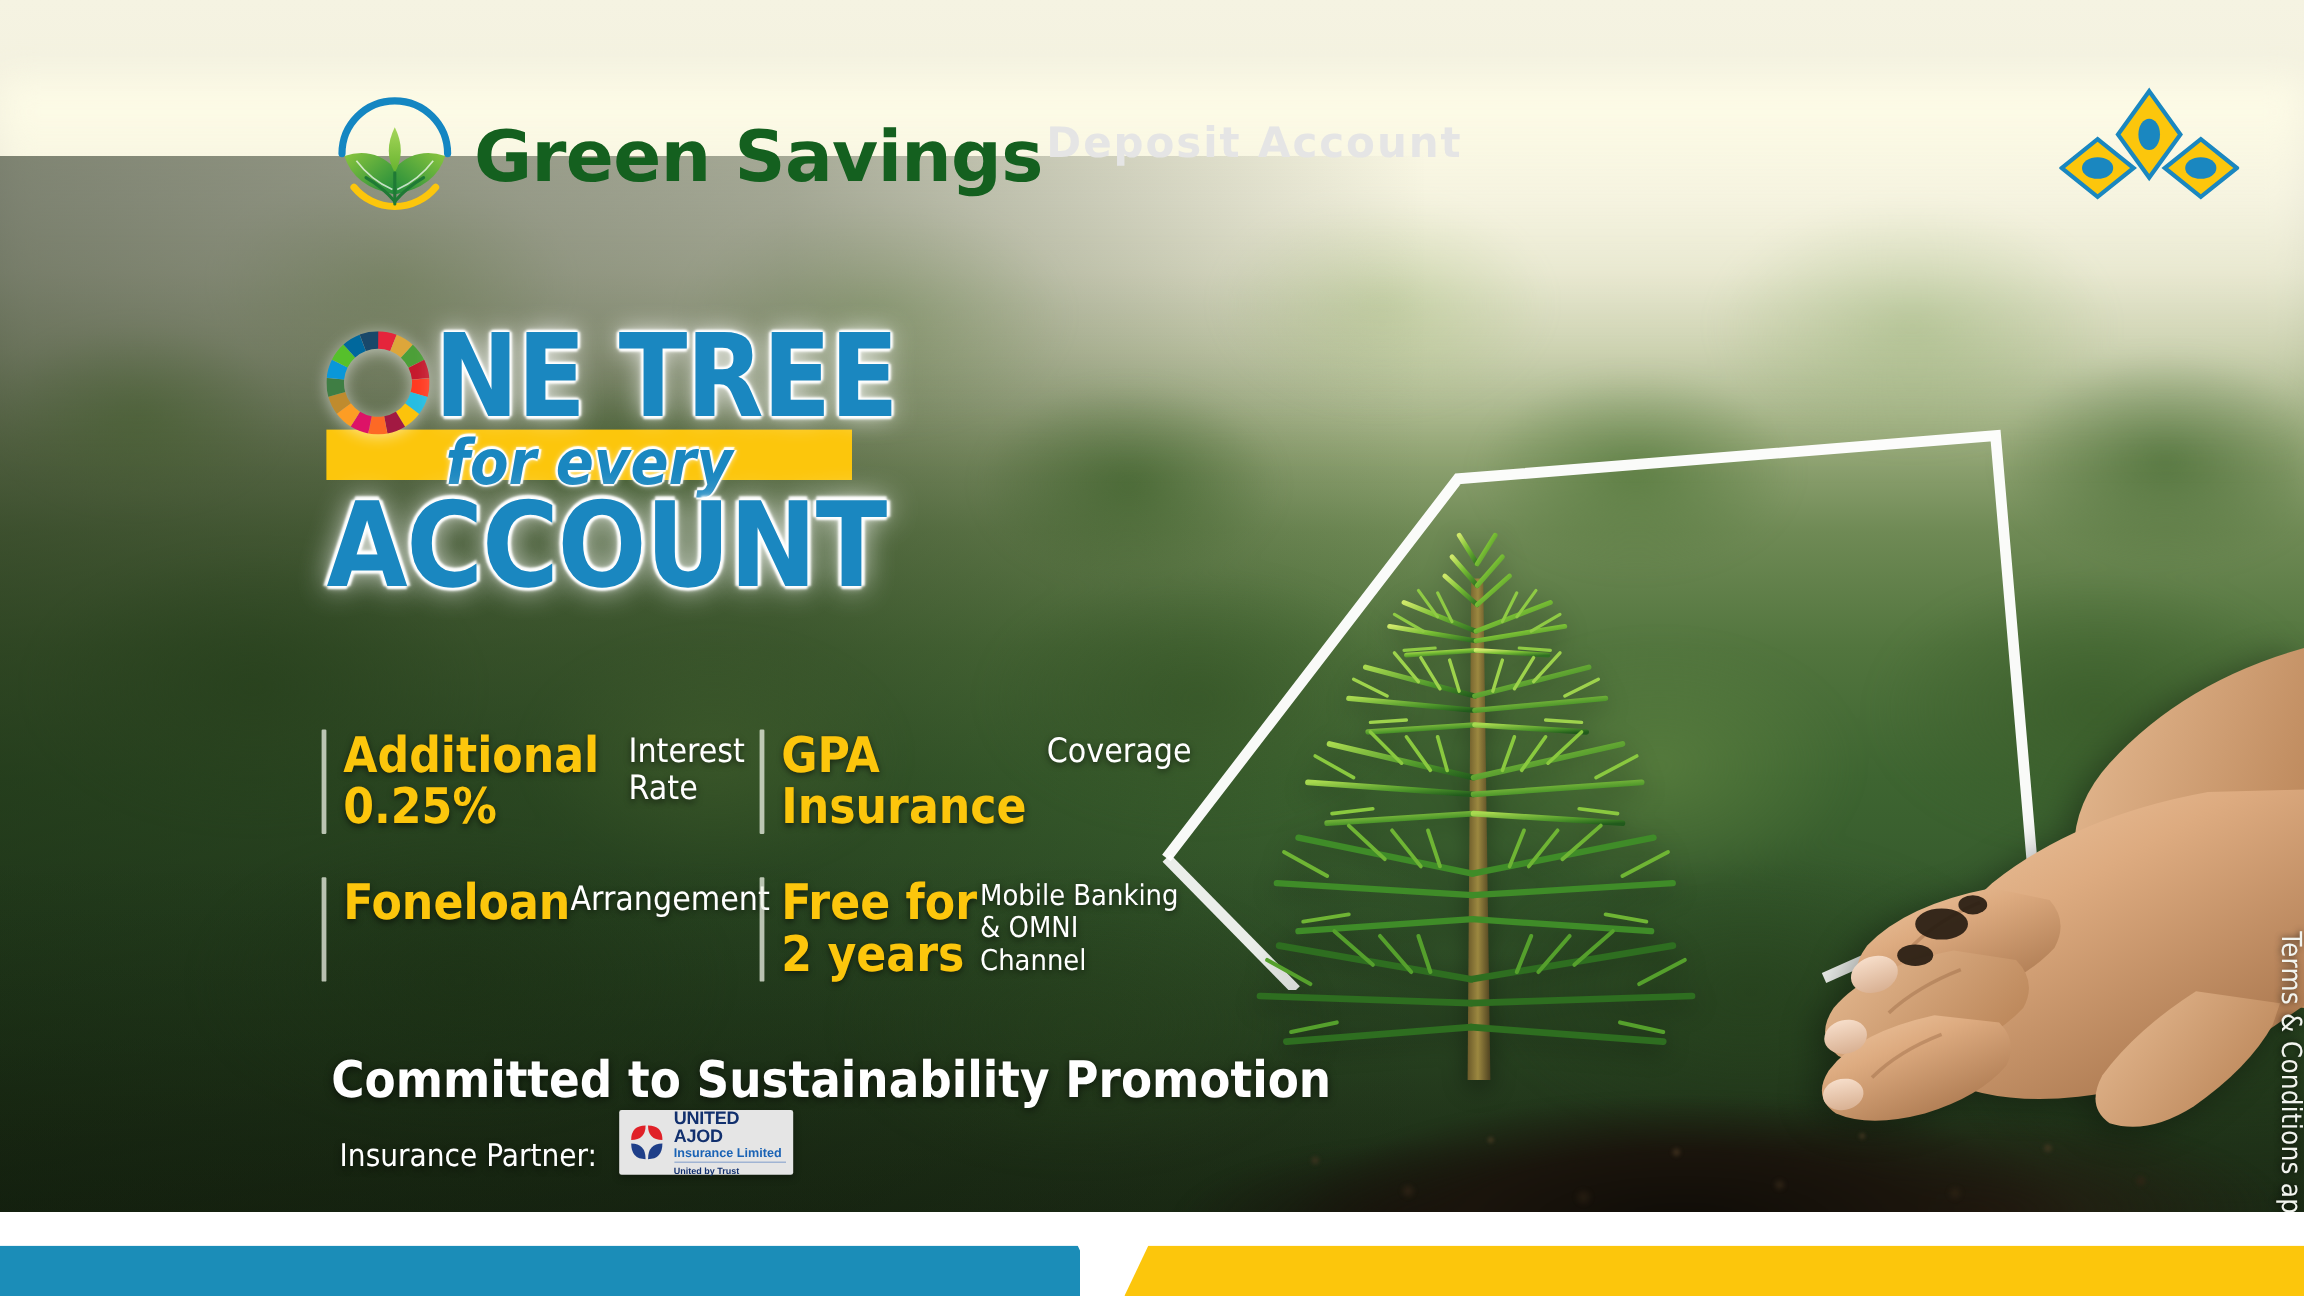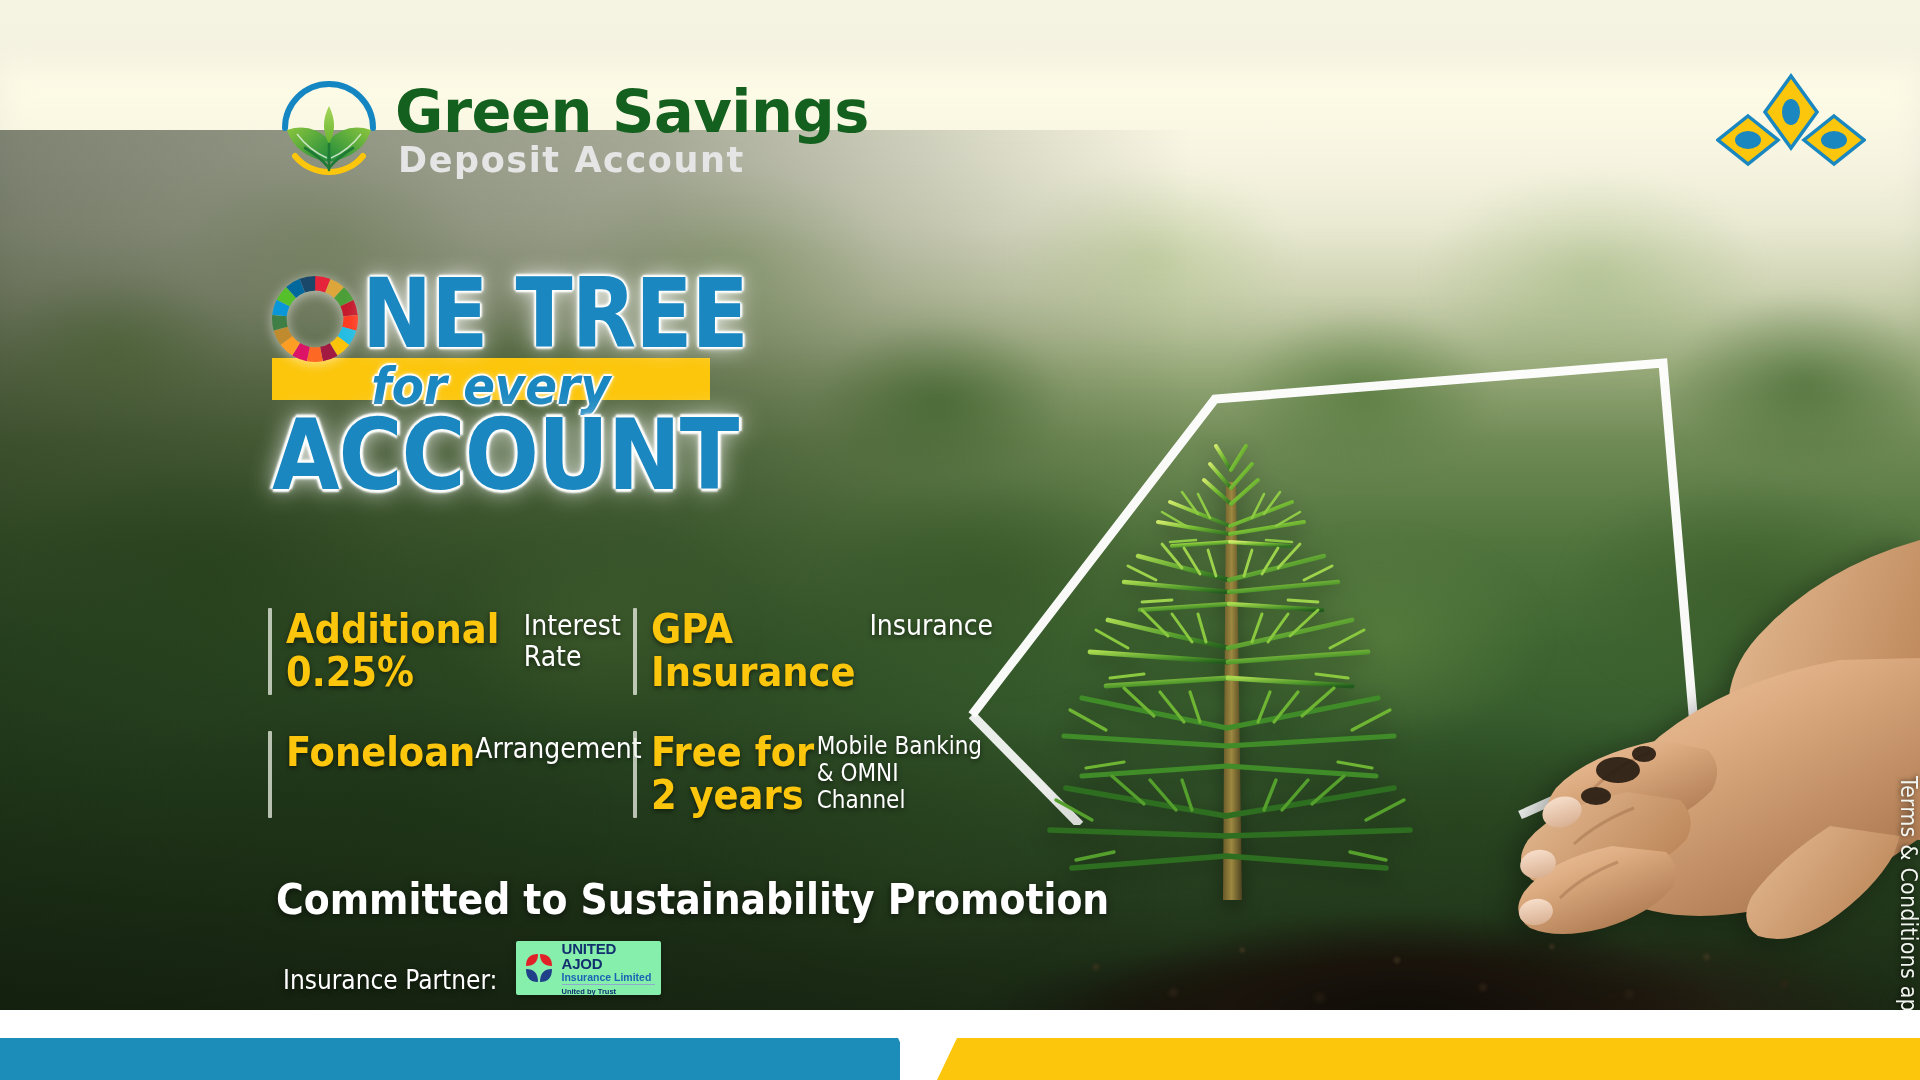--- a/index.html
+++ b/index.html
@@ -103,21 +103,21 @@
 
   
   .hands { position:absolute; right:0; top:540px; width:560px; height:420px; }
   .hands svg { width:100%; height:100%; display:block;
     filter:drop-shadow(-8px 4px 14px rgba(0,0,0,.35)); }
 
   
   .brand { position:absolute; left:277px; top:78px; display:flex; align-items:center; gap:14px; }
   .brand-mark { width:104px; height:104px; flex:0 0 auto; }
   .brand-mark svg { width:100%; height:100%; display:block; }
-  .brand-text { display:flex; flex-direction:column; line-height:1; }
+  .brand-text { display:flex; flex-direction:row; line-height:1; }
   .brand-title {
     font-size:59px; font-weight:bold; color:#14601f;
     letter-spacing:-.5px; font-family:"DejaVu Sans", sans-serif;
   }
   .brand-sub {
     font-size:35px; font-weight:bold; color:#e5e5e5;
     letter-spacing:1.6px; margin-top:2px; padding-left:3px;
     font-family:"DejaVu Sans", sans-serif;
   }
 
@@ -202,24 +202,23 @@
     text-shadow:0 2px 7px rgba(0,0,0,.6);
   }
 
   
   .partner { position:absolute; left:283px; top:925px; display:flex; align-items:flex-end; gap:18px; }
   .partner-label {
     font-family:"DejaVu Sans Condensed","DejaVu Sans", sans-serif;
     font-size:26px; color:#ffffff; text-shadow:0 2px 6px rgba(0,0,0,.6);
   }
   .partner-logo {
-    width:145px; height:54px; background:#86efac; border-radius:2px;
+    width:145px; height:54px; background:#e5e5e5; border-radius:2px;
     display:flex; align-items:center; padding:4px 6px; gap:6px;
     box-shadow:0 2px 6px rgba(0,0,0,.3);
-    margin-top:16px;
   }
   .pl-mark { width:34px; height:32px; flex:0 0 auto; }
   .pl-mark svg { width:100%; height:100%; display:block; }
   .pl-text { display:flex; flex-direction:column; line-height:1; }
   .pl-1 { font-size:15px; font-weight:bold; color:#12306e; letter-spacing:-.2px;
           font-family:"Liberation Sans", sans-serif; }
   .pl-2 { font-size:10.5px; font-weight:bold; color:#1a63b5; margin-top:1px;
           font-family:"Liberation Sans", sans-serif;
           border-bottom:1.5px solid #8fa9cf; padding-bottom:1.5px; }
   .pl-3 { font-size:7.5px; font-weight:bold; color:#12306e; margin-top:3px;
@@ -564,21 +563,21 @@
       <div class="feat-txt">
         <span class="feat-head">Additional 0.25%</span>
         <span class="feat-sub">Interest Rate</span>
       </div>
     </div>
 
     <div class="feat">
       <div class="feat-bar"></div>
       <div class="feat-txt">
         <span class="feat-head">GPA Insurance</span>
-        <span class="feat-sub">Insurance</span>
+        <span class="feat-sub">Coverage</span>
       </div>
     </div>
 
     <div class="feat">
       <div class="feat-bar"></div>
       <div class="feat-txt">
         <span class="feat-head">Foneloan</span>
         <span class="feat-sub">Arrangement</span>
       </div>
     </div>

